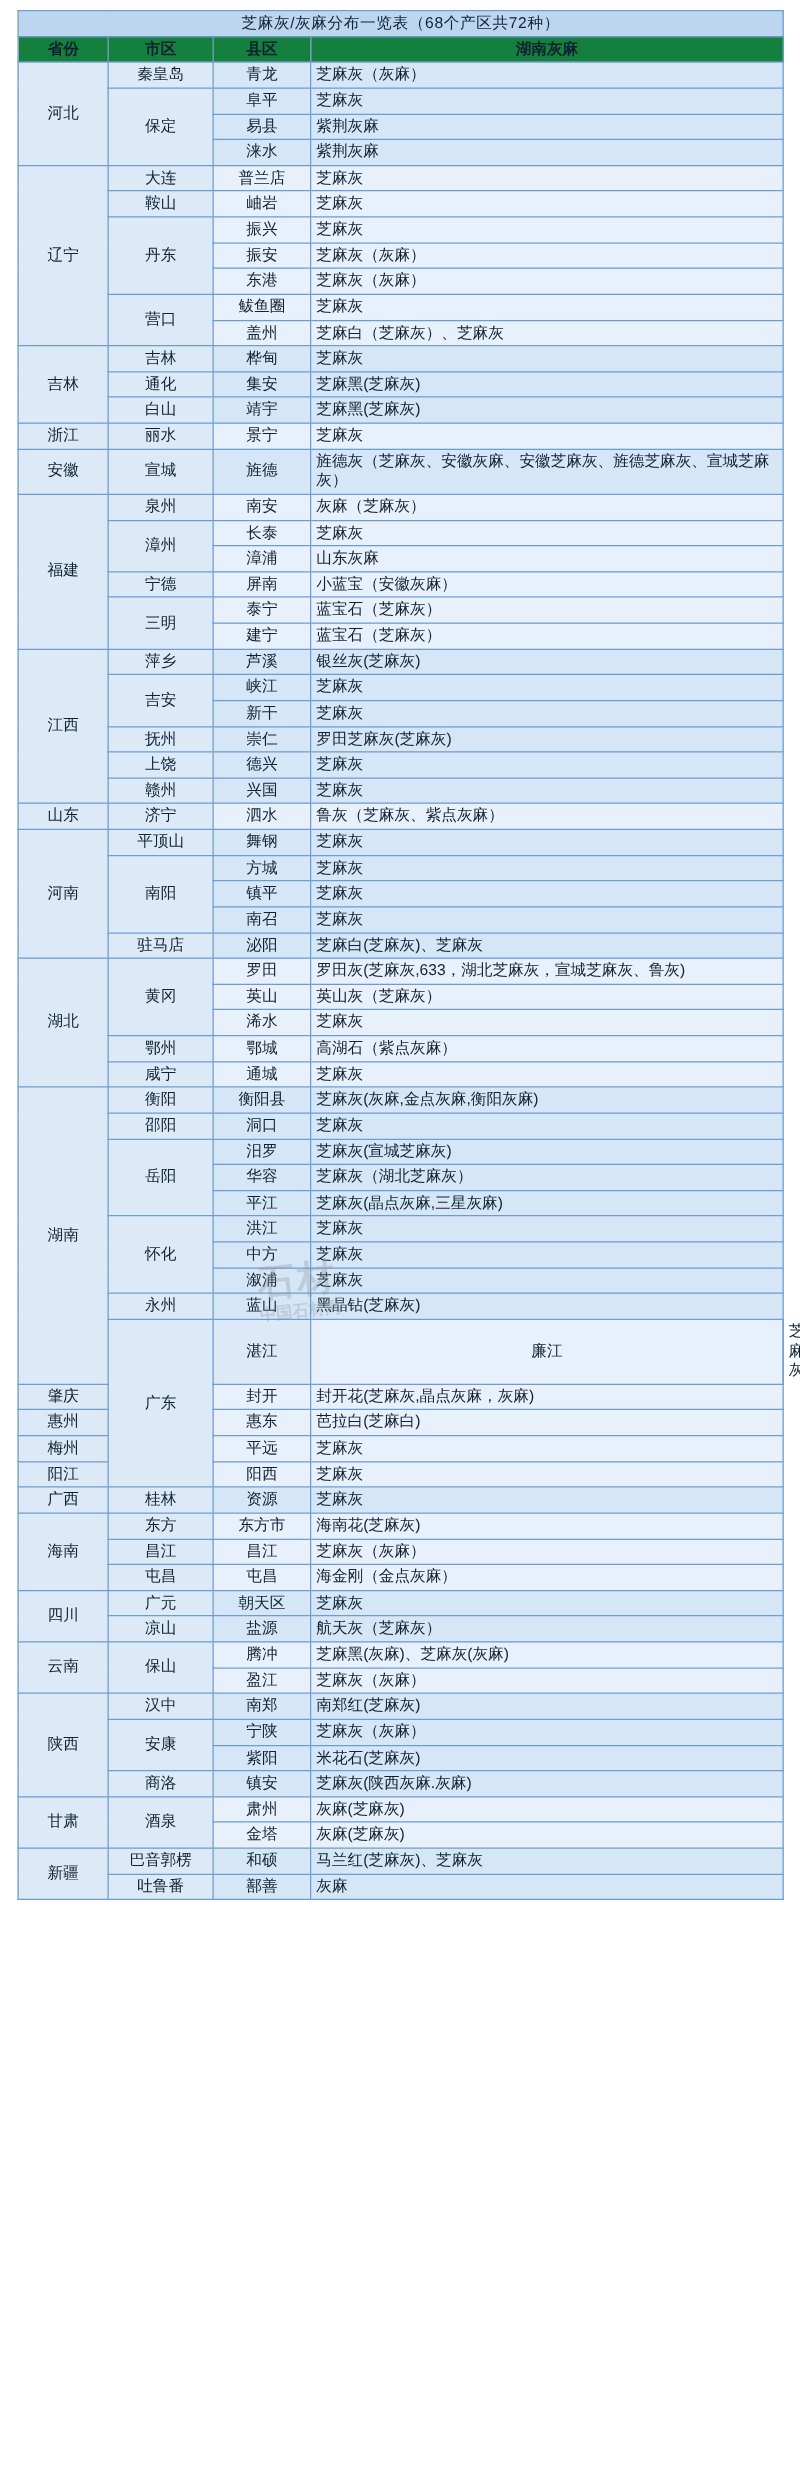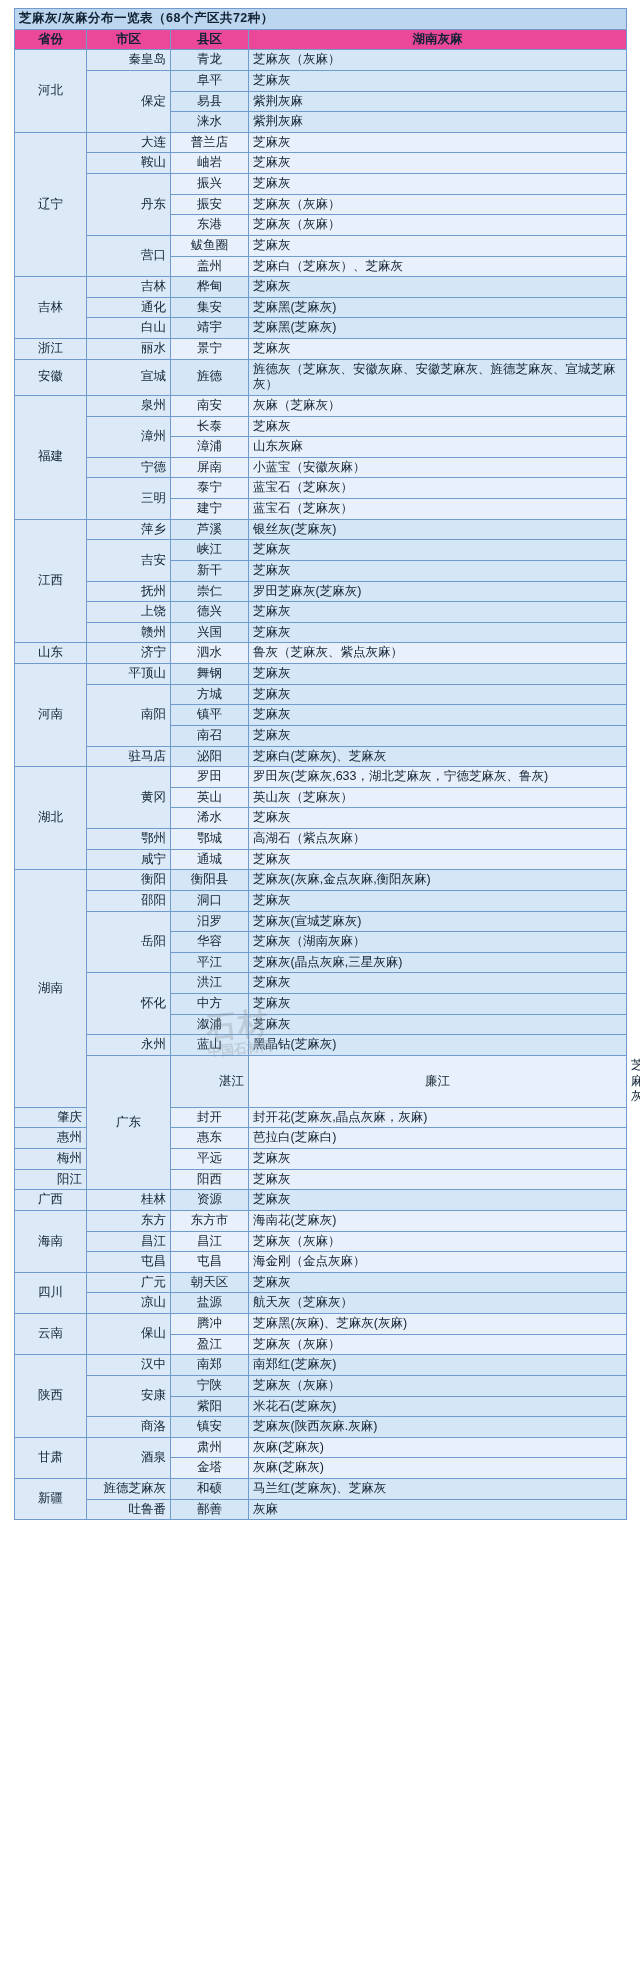--- a/index.html
+++ b/index.html
@@ -29,47 +29,46 @@
     border: 1px solid #6f9ccd;
     padding: 2px 4px;
     font-size: 12.5px;
     line-height: 1.25;
     color: #123;
     vertical-align: middle;
     word-break: break-all;
   }
   .title-cell {
     background: #bcd6ef;
-    text-align: left;
-    font-weight: bold;
+    text-align: center;
+    font-weight: normal;
     font-size: 17px;
     color: #0d2b4e;
     padding: 6px 2px;
     letter-spacing: 0.5px;
     border: 1px solid #6f9ccd;
   }
   .head-cell {
-    background: #ec4899;
+    background: #15803d;
     text-align: center;
     font-weight: bold;
     font-size: 15px;
     color: #0d2b4e;
     padding: 4px 2px;
     margin-left: 41px;
   }
   td.prov, td.city, td.county {
     text-align: center;
     white-space: nowrap;
   }
   td.prov {
     font-size: 13.5px;
   }
   td.city {
     font-size: 13px;
-    text-align: right;
   }
   td.county {
     font-size: 13px;
   }
   td.kind {
     text-align: left;
     padding-left: 6px;
     font-size: 12.5px;
   }
   tr.z0 td { background: #e8f1fb; }
@@ -294,21 +293,21 @@
         </tr>
         <tr class="z1">
           <td class="city">驻马店</td>
           <td class="county">泌阳</td>
           <td class="kind">芝麻白(芝麻灰)、芝麻灰</td>
         </tr>
         <tr class="z0">
           <td class="prov" rowspan="5">湖北</td>
           <td class="city" rowspan="3">黄冈</td>
           <td class="county">罗田</td>
-          <td class="kind">罗田灰(芝麻灰,633，湖北芝麻灰，宁德芝麻灰、鲁灰)</td>
+          <td class="kind">罗田灰(芝麻灰,633，湖北芝麻灰，宣城芝麻灰、鲁灰)</td>
         </tr>
         <tr class="z0">
           <td class="county">英山</td>
           <td class="kind">英山灰（芝麻灰）</td>
         </tr>
         <tr class="z0">
           <td class="county">浠水</td>
           <td class="kind">芝麻灰</td>
         </tr>
         <tr class="z0">
@@ -332,21 +331,21 @@
           <td class="county">洞口</td>
           <td class="kind">芝麻灰</td>
         </tr>
         <tr class="z1">
           <td class="city" rowspan="3">岳阳</td>
           <td class="county">汨罗</td>
           <td class="kind">芝麻灰(宣城芝麻灰)</td>
         </tr>
         <tr class="z1">
           <td class="county">华容</td>
-          <td class="kind">芝麻灰（湖南灰麻）</td>
+          <td class="kind">芝麻灰（湖北芝麻灰）</td>
         </tr>
         <tr class="z1">
           <td class="county">平江</td>
           <td class="kind">芝麻灰(晶点灰麻,三星灰麻)</td>
         </tr>
         <tr class="z1">
           <td class="city" rowspan="3">怀化</td>
           <td class="county">洪江</td>
           <td class="kind">芝麻灰</td>
         </tr>
@@ -457,21 +456,21 @@
           <td class="city" rowspan="2">酒泉</td>
           <td class="county">肃州</td>
           <td class="kind">灰麻(芝麻灰)</td>
         </tr>
         <tr class="z0">
           <td class="county">金塔</td>
           <td class="kind">灰麻(芝麻灰)</td>
         </tr>
         <tr class="z1">
           <td class="prov" rowspan="2">新疆</td>
-          <td class="city">旌德芝麻灰</td>
+          <td class="city">巴音郭楞</td>
           <td class="county">和硕</td>
           <td class="kind">马兰红(芝麻灰)、芝麻灰</td>
         </tr>
         <tr class="z1">
           <td class="city">吐鲁番</td>
           <td class="county">鄯善</td>
           <td class="kind">灰麻</td>
         </tr>
       </tbody>
   </table>

